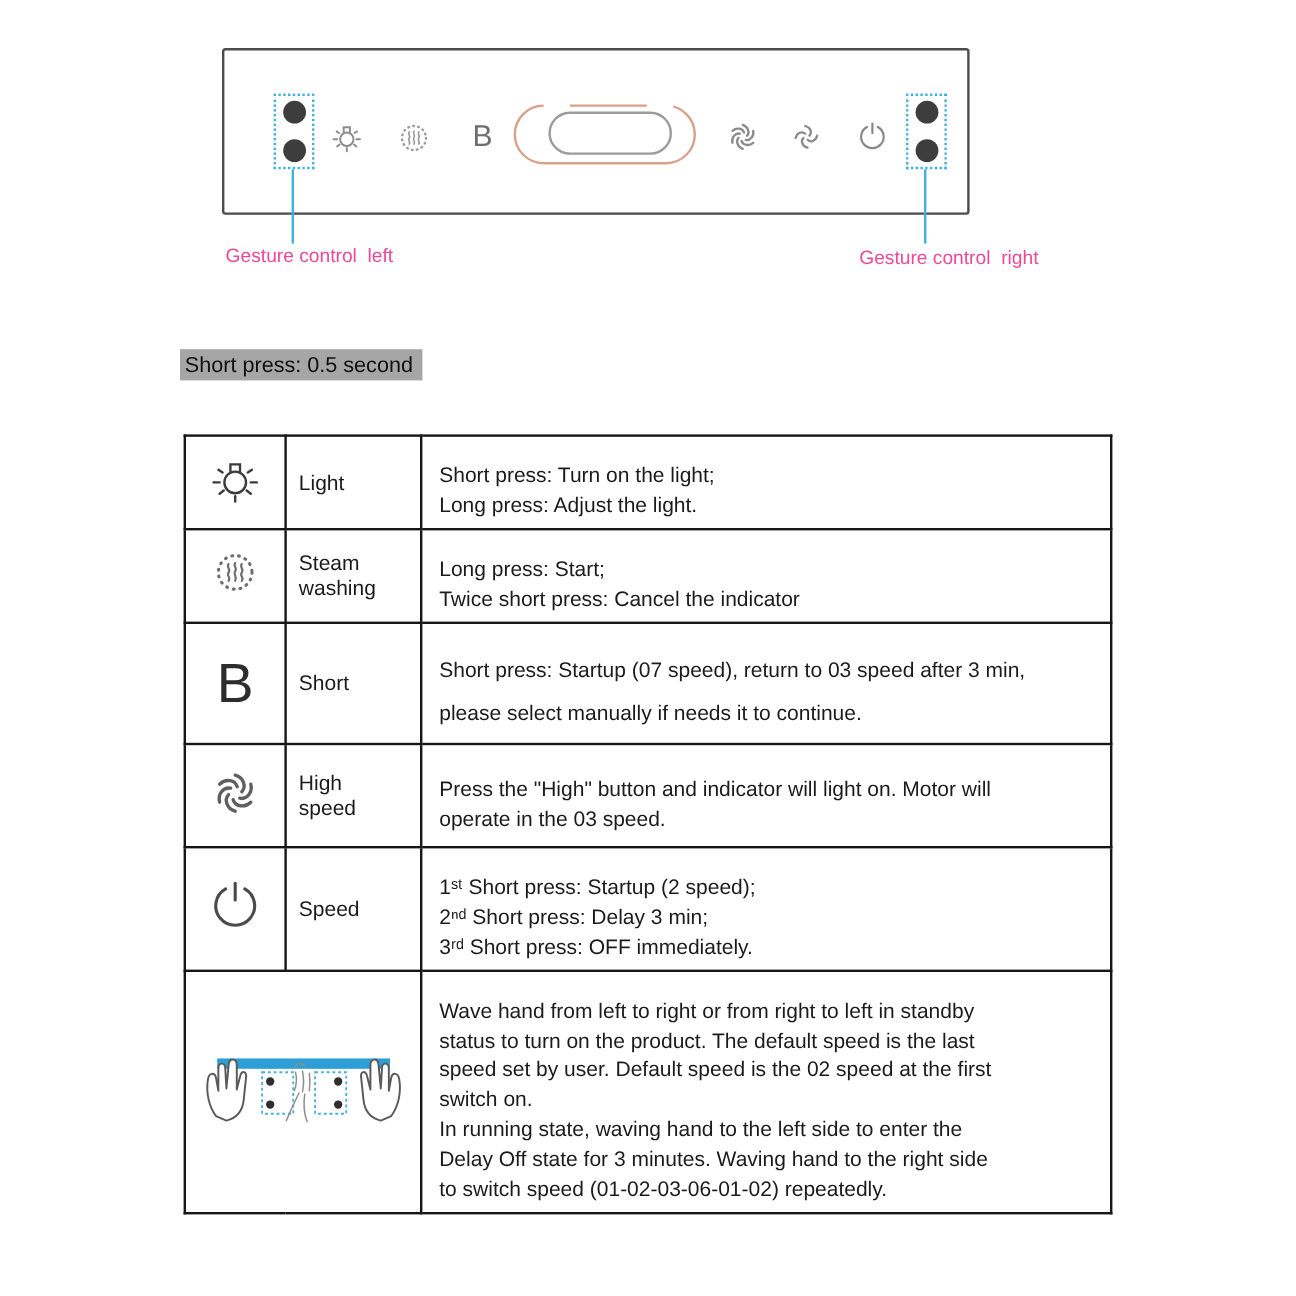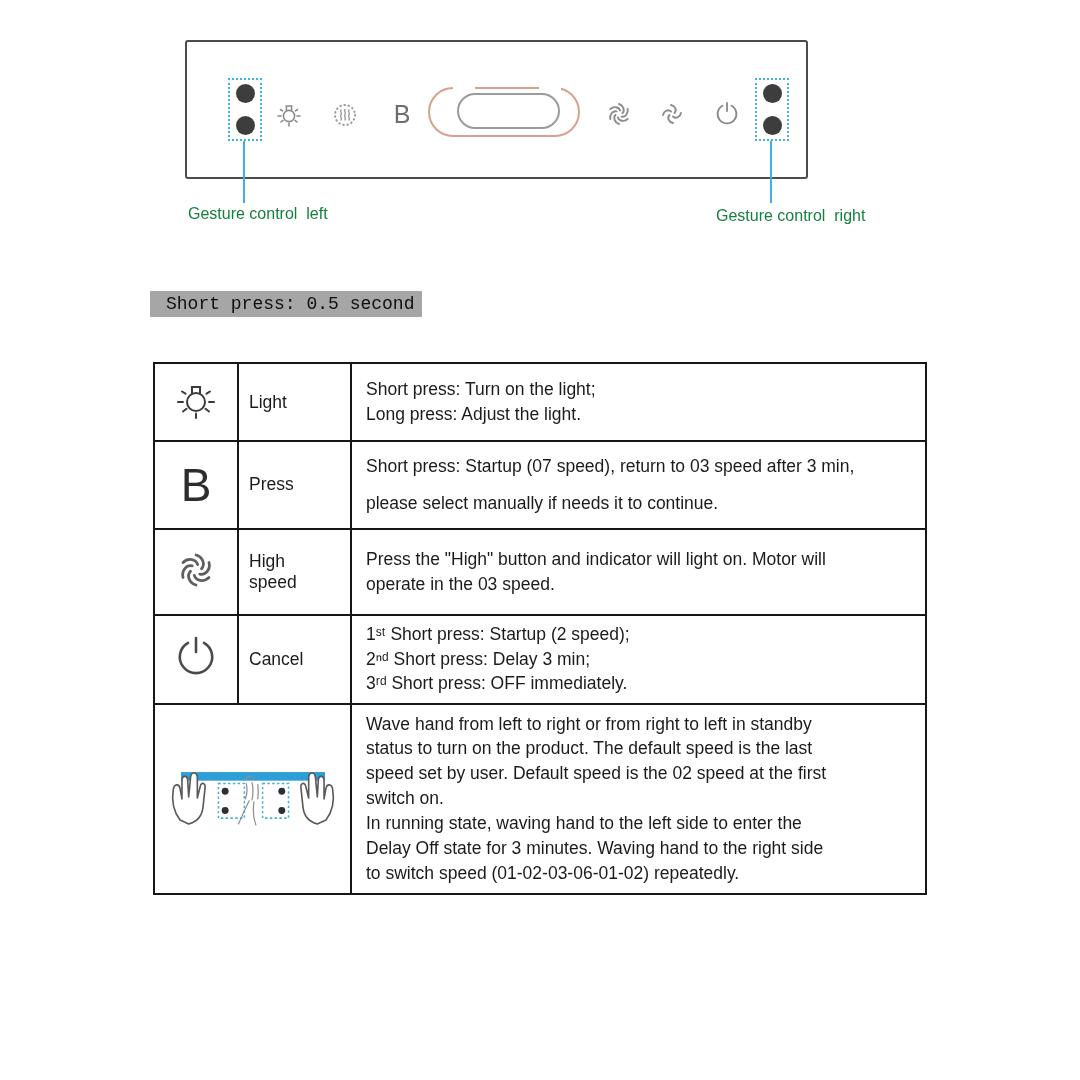--- a/index.html
+++ b/index.html
@@ -29,39 +29,39 @@
   .oval-outer {
     position:absolute; left:241px; top:45px; width:152px; height:50px;
     border:2px solid #d8a18c; border-radius:27px; box-sizing:border-box;
   }
   .oval-gap { position:absolute; width:22px; height:9px; background:#fff; }
   .oval-inner {
     position:absolute; left:270px; top:51px; width:103px; height:36px;
     border:2px solid #9b9b9b; border-radius:18px; box-sizing:border-box;
   }
   .leader { position:absolute; width:2px; background:#41b1e3; }
-  .glabel { position:absolute; font-size:16px; color:#15803d; white-space:pre; }
+  .glabel { position:absolute; font-size:16px; color:#ec4899; white-space:pre; }
 
   
   .hl {
     position:absolute; background:#a6a6a6; color:#0f0f0f;
-    font-size:18px; line-height:24px; padding:1px 8px 1px 16px; white-space:pre;font-family:Liberation Mono, monospace;
+    font-size:18px; line-height:24px; padding:1px 8px 1px 4px; white-space:pre;
   }
 
   
   table.ctrl {
     position:absolute; left:153px; top:362px;
     border-collapse:collapse; table-layout:fixed; background:#fff;
   }
   table.ctrl td { border:2px solid #161616; box-sizing:border-box; }
   .c-icon  { width:84px;  text-align:center; vertical-align:middle; }
   .c-label { width:113px; font-size:17.5px; padding:4px 16px 4px 10px; vertical-align:middle; }
   .c-desc  {
     width:575px; font-size:17.5px; line-height:1.42;
-    padding:6px 10px 6px 14px; vertical-align:middle; white-space:pre-wrap;
+    padding:20px 10px 6px 14px; vertical-align:middle; white-space:pre-wrap;
   }
   tr.r1 { height:78px; } tr.r2 { height:76px; } tr.r3 { height:87px; }
   tr.r4 { height:86px;margin-top:48px; } tr.r5 { height:68px; } tr.r6 { height:89px; }
   tr.r7 { height:190px; }
   tr.r3 .c-desc { line-height:2.1; }
   .b-glyph { font-size:46px; color:#2d2d2d; line-height:1; }
   .gesture-cell { text-align:center; vertical-align:middle; }
 </style>
 </head>
 <body>
@@ -168,26 +168,41 @@
             <path d="M-14,-8.5 L-10.5,-6.3"></path>
                 <path d="M10.5,-6.3 L14,-8.5"></path>
           </g>
         </svg>
       </td>
       <td class="c-label">Light</td>
       <td class="c-desc">Short press: Turn on the light;
 Long press: Adjust the light.</td>
     </tr>
 
+    <tr class="r2">
+      <td class="c-icon">
+        <svg width="46" height="46" viewBox="-23 -23 46 46">
+          <circle cx="0" cy="0" r="14" fill="none" stroke="#6d6d6d" stroke-width="2.6" stroke-dasharray="0.7 5" stroke-linecap="round"></circle>
+          <g stroke="#6d6d6d" stroke-width="1.8" fill="none" stroke-linecap="round">
+            <path d="M-5.5,-7 c-2.2,2.8 2.2,4.2 0,7 c-2.2,2.8 2.2,4.2 0,7"></path>
+            <path d="M0,-8 c-2.2,2.8 2.2,4.2 0,7 c-2.2,2.8 2.2,4.2 0,8"></path>
+            <path d="M5.5,-7 c-2.2,2.8 2.2,4.2 0,7 c-2.2,2.8 2.2,4.2 0,7"></path>
+          </g>
+        </svg>
+      </td>
+      <td class="c-label">Steam washing</td>
+      <td class="c-desc">Long press: Start;
+Twice short press: Cancel the indicator</td>
+    </tr>
 
     <tr class="r3">
       <td class="c-icon">
         <div class="b-glyph">B</div>
       </td>
-      <td class="c-label">Press</td>
+      <td class="c-label">Short</td>
       <td class="c-desc">Short press: Startup (07 speed), return to 03 speed after 3 min,
 please select manually if needs it to continue.</td>
     </tr>
 
     <tr class="r4">
       <td class="c-icon">
         <svg width="46" height="46" viewBox="-23 -23 46 46">
           <g stroke="#5f5f5f" stroke-width="2.8" fill="none" stroke-linecap="round">
             <path d="M0,-15 C7,-13 9.5,-5.5 5.5,-1.2"></path>
             <path d="M0,-15 C7,-13 9.5,-5.5 5.5,-1.2" transform="rotate(60)"></path>
@@ -206,21 +221,21 @@
 
     <tr class="r6">
       <td class="c-icon">
         <svg width="50" height="52" viewBox="-25 -26 50 52">
           <g stroke="#4a4a4a" stroke-width="2.6" fill="none" stroke-linecap="round">
             <path d="M-8,-14.2 A 16.2,16.2 0 1 0 8,-14.2"></path>
             <path d="M0,-19 L0,-5"></path>
           </g>
         </svg>
       </td>
-      <td class="c-label">Cancel</td>
+      <td class="c-label">Speed</td>
       <td class="c-desc">1ˢᵗ Short press: Startup (2 speed);
 2ⁿᵈ Short press: Delay 3 min;
 3ʳᵈ Short press: OFF immediately.</td>
     </tr>
 
     <tr class="r7">
       <td class="gesture-cell" colspan="2">
         <svg width="192" height="128" viewBox="0 0 200 132">
 
           <rect x="25" y="40" width="150" height="9" fill="#2d9fd6"></rect>

